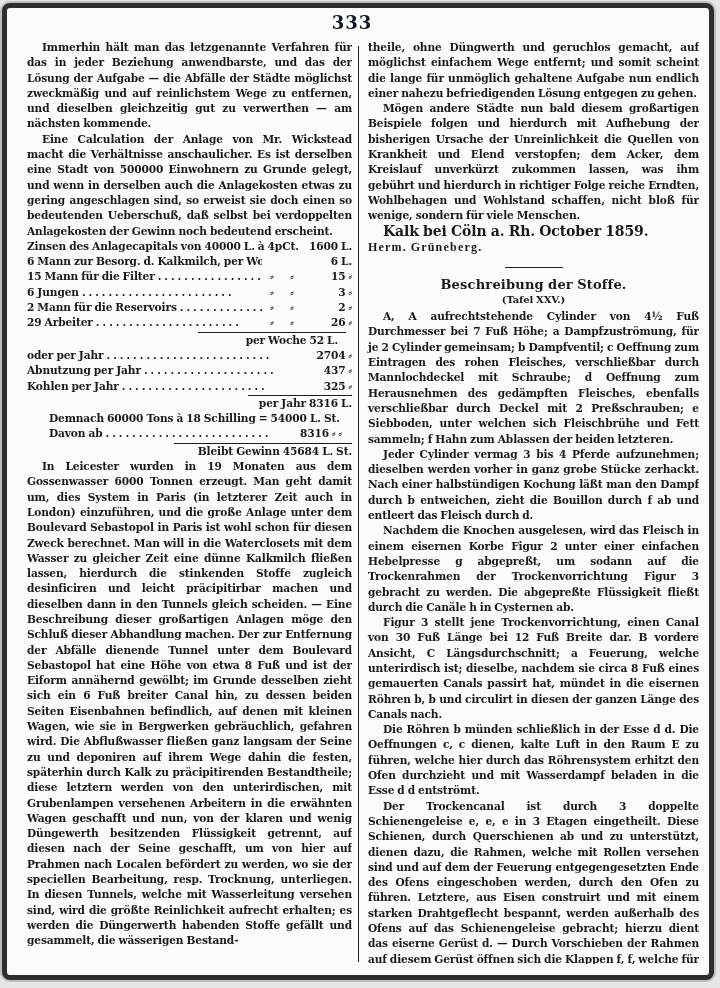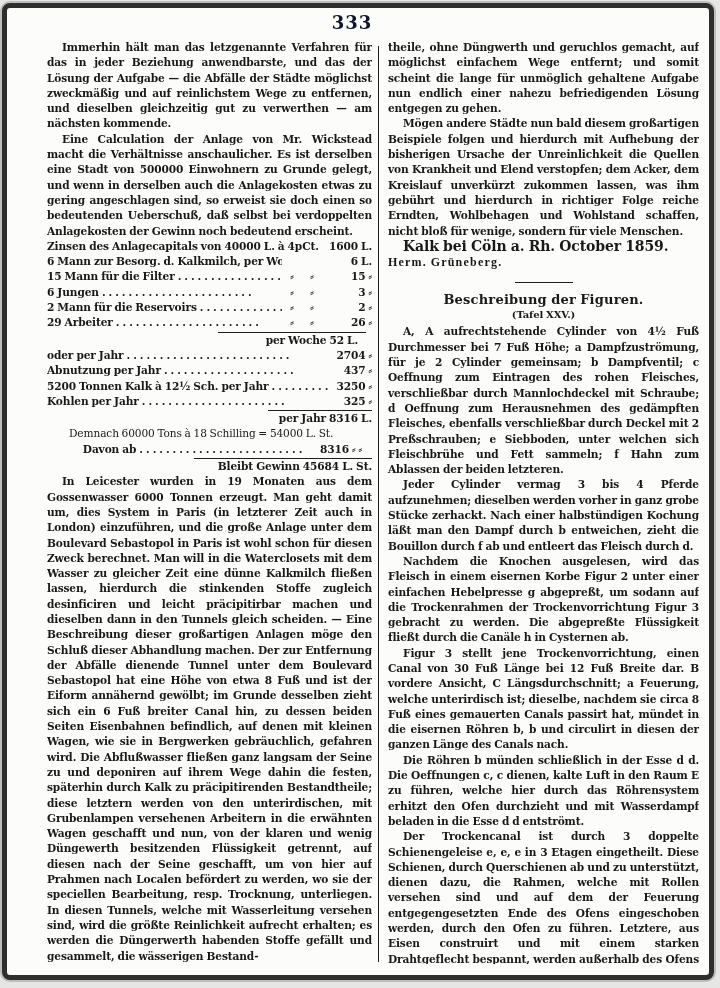--- a/index.html
+++ b/index.html
@@ -17,21 +17,21 @@
   .page-number{
     position:absolute;top:12px;left:0;right:16px;
     text-align:center;font-size:18px;font-weight:bold;
     color:#0f172a;letter-spacing:1px;
   }
   .content{
     position:absolute;top:40px;left:27px;right:21px;bottom:24px;
     display:flex;color:#191918;
   }
   .col{overflow:hidden;}
-  .col-left{width:325px;margin-left:20px;}
+  .col-left{width:325px;}
   .col-divider{width:1px;background:#1d1d1c;margin:6px 0 2px 6px;}
   .col-right{flex:1;padding-left:9px;}
   p{
     margin:0;text-align:justify;font-weight:bold;
     font-size:10.6px;line-height:15.3px;
     word-spacing:-0.5px;letter-spacing:-0.12px;
   }
   .indent{text-indent:15px;}
   
   .trow{
@@ -47,21 +47,21 @@
   .rule-r{border-top:1.4px solid #1d1d1c;margin-left:auto;height:0;}
   .rule-subtotal{width:148px;margin-right:6px;margin-top:1px;}
   .rule-total{width:104px;margin-right:0;margin-top:1px;}
   .rule-davon{width:178px;margin-right:0;margin-top:1px;}
   .line-right{
     text-align:right;font-weight:bold;font-size:10.6px;line-height:15.3px;
     letter-spacing:-0.12px;word-spacing:-0.5px;
   }
   .pad14{padding-right:14px;}
   .calc-line{
-    padding-left:22px;font-weight:normal;font-size:10.6px;line-height:15.3px;
+    padding-left:22px;font-weight:bold;font-size:10.6px;line-height:15.3px;
     white-space:nowrap;overflow:hidden;letter-spacing:-0.12px;word-spacing:-0.5px;
   }
   .dateline{text-indent:15px;font-weight:bold;font-size:14px;line-height:15.6px;margin:0;}
   .signature{
     padding-right:34px;font-weight:bold;
     font-size:12px;line-height:17px;letter-spacing:1.2px;margin:0;font-family:Liberation Serif, serif;
   }
   .section-divider{
     width:58px;border-top:1.3px solid #1d1d1c;height:0;
     margin:11px auto 9px auto;
@@ -130,55 +130,51 @@
 
       <div class="trow">
         <span class="lbl">oder per Jahr . . . . . . . . . . . . . . . . . . . . . . . . .</span>
         <span class="amt-year">2704 ⸗</span>
       </div>
       <div class="trow">
         <span class="lbl">Abnutzung per Jahr . . . . . . . . . . . . . . . . . . . .</span>
         <span class="amt-year">437 ⸗</span>
       </div>
       <div class="trow">
-        <span class="lbl">5200 Tonnen Kalk à 12½ Sch. per Jahr . . . . . . . . .</span>
-        <span class="amt-year">3250 ⸗</span>
-      </div>
-      <div class="trow">
         <span class="lbl">Kohlen per Jahr . . . . . . . . . . . . . . . . . . . . . .</span>
         <span class="amt-year">325 ⸗</span>
       </div>
 
       <div class="rule-r rule-total"></div>
       <div class="line-right">per Jahr 8316 L.</div>
     </div>
 
 
     <div class="calc-line">Demnach 60000 Tons à 18 Schilling = 54000 L. St.</div>
     <div class="trow">
-      <span class="lbl" style="padding-left:22px;text-align:center;">Davon ab . . . . . . . . . . . . . . . . . . . . . . . . .</span>
+      <span class="lbl" style="padding-left:22px;">Davon ab . . . . . . . . . . . . . . . . . . . . . . . . .</span>
       <span class="amt-year" style="padding-right:10px;">8316 ⸗ ⸗</span>
     </div>
     <div class="rule-r rule-davon"></div>
     <div class="line-right">Bleibt Gewinn 45684 L. St.</div>
 
     <p class="indent">In Leicester wurden in 19 Monaten aus dem Gossenwasser 6000 Tonnen erzeugt. Man geht damit um, dies System in Paris (in letzterer Zeit auch in London) einzuführen, und die große Anlage unter dem Boulevard Sebastopol in Paris ist wohl schon für diesen Zweck berechnet. Man will in die Waterclosets mit dem Wasser zu gleicher Zeit eine dünne Kalkmilch fließen lassen, hierdurch die stinkenden Stoffe zugleich desinficiren und leicht präcipitirbar machen und dieselben dann in den Tunnels gleich scheiden. — Eine Beschreibung dieser großartigen Anlagen möge den Schluß dieser Abhandlung machen. Der zur Entfernung der Abfälle dienende Tunnel unter dem Boulevard Sebastopol hat eine Höhe von etwa 8 Fuß und ist der Eiform annähernd gewölbt; im Grunde desselben zieht sich ein 6 Fuß breiter Canal hin, zu dessen beiden Seiten Eisenbahnen befindlich, auf denen mit kleinen Wagen, wie sie in Bergwerken gebräuchlich, gefahren wird. Die Abflußwasser fließen ganz langsam der Seine zu und deponiren auf ihrem Wege dahin die festen, späterhin durch Kalk zu präcipitirenden Bestandtheile; diese letztern werden von den unterirdischen, mit Grubenlampen versehenen Arbeitern in die erwähnten Wagen geschafft und nun, von der klaren und wenig Düngewerth besitzenden Flüssigkeit getrennt, auf diesen nach der Seine geschafft, um von hier auf Prahmen nach Localen befördert zu werden, wo sie der speciellen Bearbeitung, resp. Trocknung, unterliegen. In diesen Tunnels, welche mit Wasserleitung versehen sind, wird die größte Reinlichkeit aufrecht erhalten; es werden die Düngerwerth habenden Stoffe gefällt und gesammelt, die wässerigen Bestand-</p>
   </div>
 
   <div class="col-divider"></div>
 
   <div class="col col-right">
     <p>theile, ohne Düngwerth und geruchlos gemacht, auf möglichst einfachem Wege entfernt; und somit scheint die lange für unmöglich gehaltene Aufgabe nun endlich einer nahezu befriedigenden Lösung entgegen zu gehen.</p>
     <p class="indent">Mögen andere Städte nun bald diesem großartigen Beispiele folgen und hierdurch mit Aufhebung der bisherigen Ursache der Unreinlichkeit die Quellen von Krankheit und Elend verstopfen; dem Acker, dem Kreislauf unverkürzt zukommen lassen, was ihm gebührt und hierdurch in richtiger Folge reiche Erndten, Wohlbehagen und Wohlstand schaffen, nicht bloß für wenige, sondern für viele Menschen.</p>
     <p class="dateline">Kalk bei Cöln a. Rh. October 1859.</p>
     <p class="signature">Herm. Grüneberg.</p>
 
     <div class="section-divider"></div>
 
-    <p class="fig-heading">Beschreibung der Figuren.</p>
+    <p class="fig-heading">Beschreibung der Stoffe.</p>
     <p class="fig-plate">(Tafel XXV.)</p>
 
     <p class="indent">A, A aufrechtstehende Cylinder von 4½ Fuß Durchmesser bei 7 Fuß Höhe; a Dampfzuströmung, für je 2 Cylinder gemeinsam; b Dampfventil; c Oeffnung zum Eintragen des rohen Fleisches, verschließbar durch Mannlochdeckel mit Schraube; d Oeffnung zum Herausnehmen des gedämpften Fleisches, ebenfalls verschließbar durch Deckel mit 2 Preßschrauben; e Siebboden, unter welchen sich Fleischbrühe und Fett sammeln; f Hahn zum Ablassen der beiden letzteren.</p>
     <p class="indent">Jeder Cylinder vermag 3 bis 4 Pferde aufzunehmen; dieselben werden vorher in ganz grobe Stücke zerhackt. Nach einer halbstündigen Kochung läßt man den Dampf durch b entweichen, zieht die Bouillon durch f ab und entleert das Fleisch durch d.</p>
     <p class="indent">Nachdem die Knochen ausgelesen, wird das Fleisch in einem eisernen Korbe Figur 2 unter einer einfachen Hebelpresse g abgepreßt, um sodann auf die Trockenrahmen der Trockenvorrichtung Figur 3 gebracht zu werden. Die abgepreßte Flüssigkeit fließt durch die Canäle h in Cysternen ab.</p>
     <p class="indent">Figur 3 stellt jene Trockenvorrichtung, einen Canal von 30 Fuß Länge bei 12 Fuß Breite dar. B vordere Ansicht, C Längsdurchschnitt; a Feuerung, welche unterirdisch ist; dieselbe, nachdem sie circa 8 Fuß eines gemauerten Canals passirt hat, mündet in die eisernen Röhren b, b und circulirt in diesen der ganzen Länge des Canals nach.</p>
     <p class="indent">Die Röhren b münden schließlich in der Esse d d. Die Oeffnungen c, c dienen, kalte Luft in den Raum E zu führen, welche hier durch das Röhrensystem erhitzt den Ofen durchzieht und mit Wasserdampf beladen in die Esse d d entströmt.</p>
     <p class="indent">Der Trockencanal ist durch 3 doppelte Schienengeleise e, e, e in 3 Etagen eingetheilt. Diese Schienen, durch Querschienen ab und zu unterstützt, dienen dazu, die Rahmen, welche mit Rollen versehen sind und auf dem der Feuerung entgegengesetzten Ende des Ofens eingeschoben werden, durch den Ofen zu führen. Letztere, aus Eisen construirt und mit einem starken Drahtgeflecht bespannt, werden außerhalb des Ofens auf das Schienengeleise gebracht; hierzu dient das eiserne Gerüst d. — Durch Vorschieben der Rahmen auf diesem Gerüst öffnen sich die Klappen f, f, welche für gewöhnlich</p>
   </div>
 

